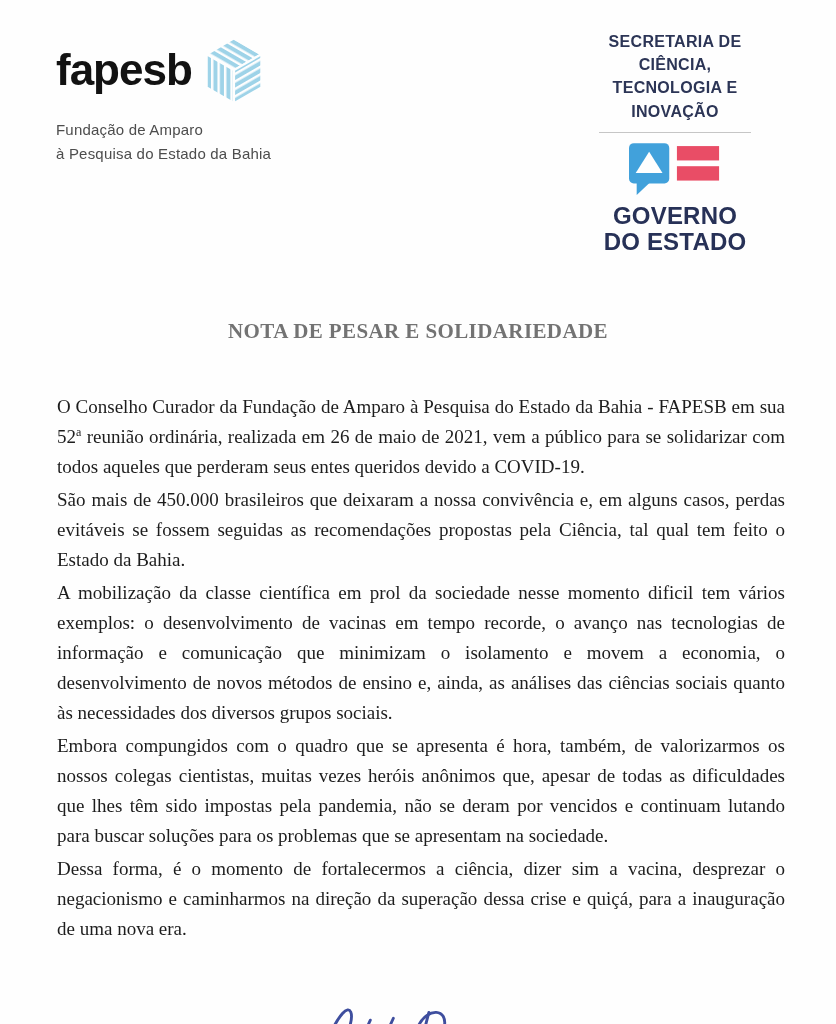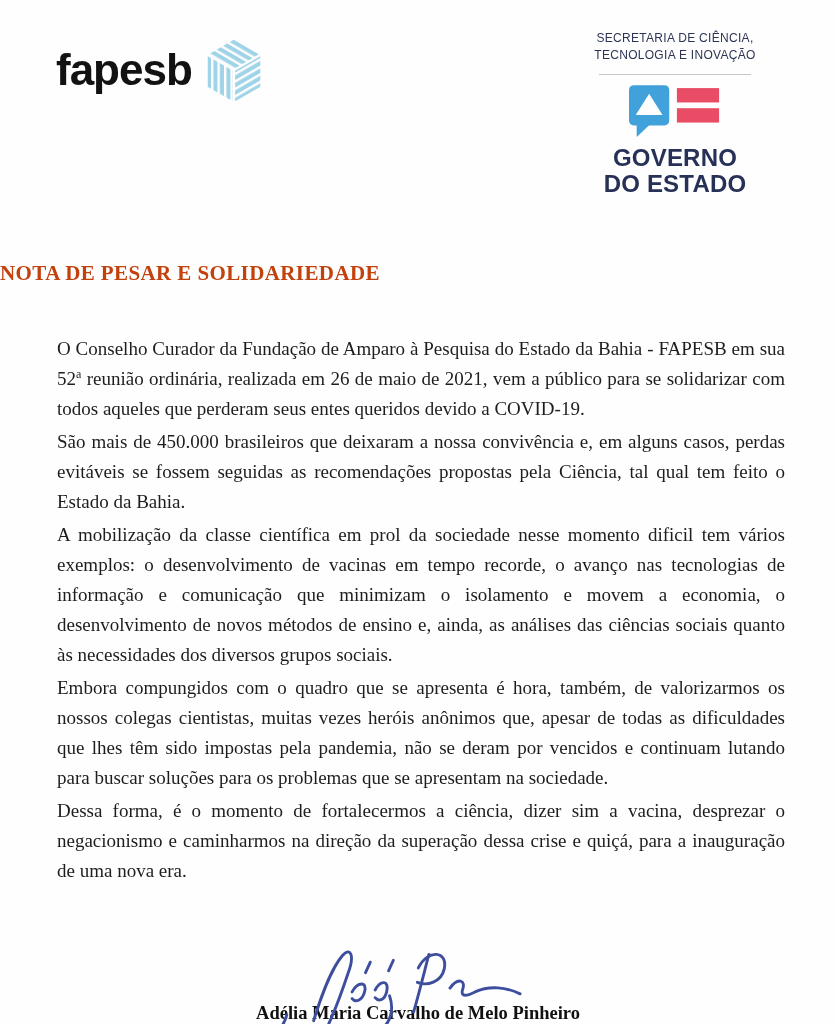--- a/index.html
+++ b/index.html
@@ -36,45 +36,46 @@
     font-size:15px;
     color:#4d4d4d;
     line-height:1.6;
     margin-top:6px;
     letter-spacing:.2px;
   }
 
   .gov { width:206px; text-align:center; padding-top:4px; }
   .secretaria {
     font-family:"Liberation Sans", sans-serif;
-    font-size:12px;
-    font-weight:normal;
+    font-size:16px;
+    font-weight:bold;
     color:#2c3556;
     letter-spacing:.3px;
     line-height:1.45;
   }
   .divider { width:152px; height:1px; background:#c6c6c6; margin:9px auto 10px; }
   .flag-icon { width:92px; height:56px; display:block; margin:0 auto; }
   .gov-name {
     font-family:"Liberation Sans", sans-serif;
     font-size:24px;
     font-weight:800;
     color:#273157;
     line-height:1.08;
     letter-spacing:.2px;
     margin-top:4px;
   }
 
   
   .title {
     margin:64px 0 16px;
+    text-align:center;
     font-size:21px;
     font-weight:bold;
     letter-spacing:.4px;
-    color:#c2410c;
+    color:#737373;
   }
   .body-text {
     margin:48px 36px 0 42px;
     font-size:19px;
     line-height:30px;
     text-align:justify;
   }
   .body-text p { margin:0 15px 3px; }
   .body-text sup { font-size:12px; line-height:0; }
 
@@ -116,20 +117,24 @@
             <pattern id="st3" patternUnits="userSpaceOnUse" width="9" height="9" patternTransform="rotate(150)">
               <rect width="9" height="9" fill="#fefefe"></rect>
                 <rect width="9" height="5.6" fill="#9ED3E8"></rect>
             </pattern>
           </defs>
           <polygon points="50,6 88,28 50,50 12,28" fill="url(#st1)" stroke="#fefefe" stroke-width="3"></polygon>
           <polygon points="12,28 50,50 50,96 12,74" fill="url(#st2)" stroke="#fefefe" stroke-width="3"></polygon>
           <polygon points="88,28 88,74 50,96 50,50" fill="url(#st3)" stroke="#fefefe" stroke-width="3"></polygon>
         </svg>
       </div>
+      <div class="brand-sub">
+        <div>Fundação de Amparo</div>
+        <div>à Pesquisa do Estado da Bahia</div>
+      </div>
     </div>
 
     <div class="gov">
       <div class="secretaria">
         <div>SECRETARIA DE CIÊNCIA,</div>
         <div>TECNOLOGIA E INOVAÇÃO</div>
       </div>
       <div class="divider"></div>
       <svg class="flag-icon" viewBox="0 0 96 58">
         <rect x="0" y="0" width="42" height="42" rx="5" fill="#41A1DB"></rect>

